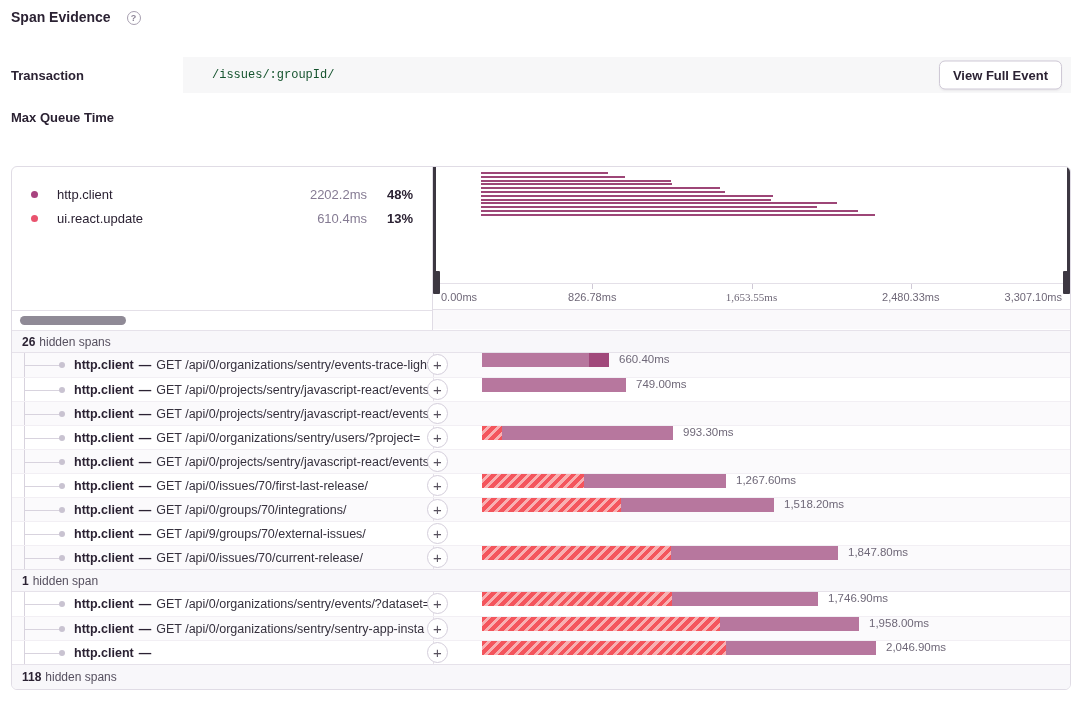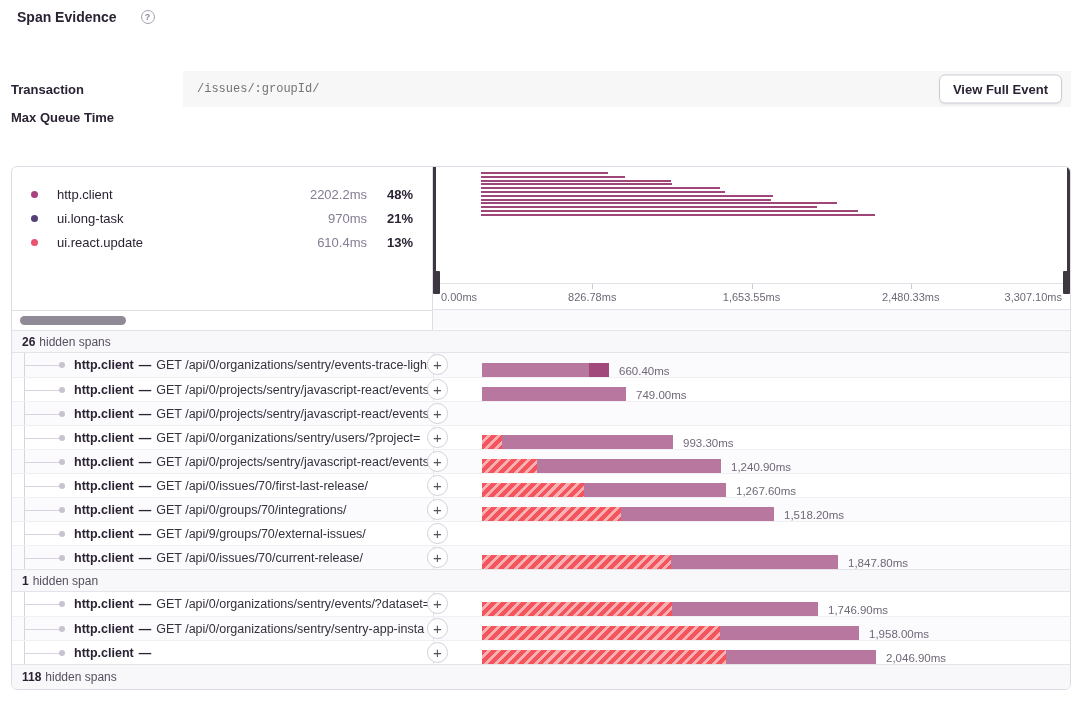--- a/index.html
+++ b/index.html
@@ -4,35 +4,35 @@
 <style>
   * { margin:0; padding:0; box-sizing:border-box; }
   html,body { background:#fff; }
   body {
     position:relative; width:1083px; height:706px;
     font-family:"Liberation Sans", sans-serif; color:#2b2233; overflow:hidden;
   }
   .mono { font-family:"Liberation Mono", monospace; }
 
   
-  .page-title-row { position:absolute; top:9px; left:17px; display:flex; align-items:center; gap:24px; }
+  .page-title-row { position:absolute; top:9px; left:11px; display:flex; align-items:flex-end; gap:16px; }
   .page-title { font-size:14px; font-weight:700; color:#2b2233; }
   .help-icon { width:14px; height:14px; border:1.5px solid #a79fb0; border-radius:50%;
     color:#8c8496; font-size:9px; font-weight:700; display:flex; align-items:center; justify-content:center; }
 
   
   .field-row { position:absolute; left:0; right:0; }
-  .field-row.transaction { top:71px; height:36px; }
+  .field-row.transaction { top:57px; height:36px; }
   .field-row.mqt { top:103px; height:28px; }
   .field-label { position:absolute; left:11px; top:50%; transform:translateY(-50%);
     font-size:13px; font-weight:700; }
   .field-value { position:absolute; left:183px; right:12px; top:0; bottom:0;
     background:#f7f7f8; display:flex; align-items:center; padding:0 14px; }
   .field-value .mono { font-size:12px; }
-  .transaction-link { color:#737373; text-decoration:none; }
+  .transaction-link { color:#14532d; text-decoration:none;margin-left:15px; }
   .view-btn { position:absolute; right:9px; top:50%; transform:translateY(-50%);
     background:#fff; border:1px solid #cfc9d6; border-radius:6px; padding:6px 13px;
     font-family:"Liberation Sans", sans-serif; font-size:13px; font-weight:700; color:#2b2233;
     box-shadow:0 1px 2px rgba(43,34,51,.06); cursor:pointer; }
 
   
   .panel { position:absolute; top:166px; left:11px; width:1060px; height:524px;
     border:1px solid #e0dce5; border-radius:6px; background:#fff; overflow:hidden;
     display:flex; flex-direction:column; }
 
@@ -77,21 +77,21 @@
   .span-left::after  { content:""; position:absolute; left:12px; top:50%; width:36px; height:1px; background:#d8d3de; }
   .tree-dot { position:absolute; left:47px; top:50%; transform:translateY(-50%);
     width:6px; height:6px; border-radius:50%; background:#c9c3d1; z-index:1; }
   .span-op { font-weight:700; color:#2b2233; }
   .span-sep { font-weight:700; margin:0 5px; }
   .span-desc { color:#35303d; }
   .plus-btn { position:absolute; left:415px; top:1px; width:21px; height:21px; border-radius:50%;
     background:#fff; border:1px solid #d4cedb; color:#57515e; z-index:2; cursor:pointer;
     display:flex; align-items:center; justify-content:center; font-size:15px; line-height:14px; padding:0; }
   .span-right { flex:1; min-width:0; border-left:1px solid #e6e2ea; position:relative;
-    display:flex; align-items:flex-end; padding-left:48px; }
+    display:flex; align-items:flex-start; padding-left:48px; }
   .span-bar { height:14px; background:#b7779e; position:relative; flex:none; overflow:hidden; }
   .bar-hatch { position:absolute; left:0; top:0; bottom:0;
     background:repeating-linear-gradient(135deg, #f4555c 0 4px, #f8b0b2 4px 7px); }
   .bar-dark { position:absolute; right:0; top:0; bottom:0; background:#a1497b; }
   .span-duration { margin-left:10px; font-size:11.5px; color:#6f6878; white-space:nowrap; }
 </style>
 </head>
 <body>
 
 <div class="page-title-row">
@@ -112,26 +112,20 @@
 
 <div class="panel">
   <div class="top-section">
     <div class="legend-col">
       <div class="legend-list">
           <div class="legend-row">
     <span class="legend-dot" style="background: rgb(168, 67, 127);"></span>
     <span class="legend-label">http.client</span>
     <span class="legend-duration">2202.2ms</span>
     <span class="legend-pct">48%</span>
-  </div>
-          <div class="legend-row">
-    <span class="legend-dot" style="background: rgb(85, 64, 120);"></span>
-    <span class="legend-label">ui.long-task</span>
-    <span class="legend-duration">970ms</span>
-    <span class="legend-pct">21%</span>
   </div>
           <div class="legend-row">
     <span class="legend-dot" style="background: rgb(233, 83, 110);"></span>
     <span class="legend-label">ui.react.update</span>
     <span class="legend-duration">610.4ms</span>
     <span class="legend-pct">13%</span>
   </div>
         </div>
       <div class="hscroll-strip">
         <div class="hscroll-thumb"></div>
@@ -156,21 +150,21 @@
           <div class="mm-bar" style="left: 48px; top: 35px; width: 356px;"></div>
           <div class="mm-bar" style="left: 48px; top: 39px; width: 336px;"></div>
           <div class="mm-bar" style="left: 48px; top: 43px; width: 377px;"></div>
           <div class="mm-bar" style="left: 48px; top: 47px; width: 394px;"></div>
         </div>
       <div class="axis-row">
           <span class="axis-label" style="left: 8px;">0.00ms</span>
           <div class="axis-tick" style="left: 25%;"></div>
           <span class="axis-label" style="left: 25%; transform: translateX(-50%);">826.78ms</span>
           <div class="axis-tick" style="left: 50%;"></div>
-          <span class="axis-label" style="left: 50%; transform: translateX(-50%);">1,653.55ms</span>
+          <span class="axis-label" style="left: 50%; transform: translateX(-50%); font-family: Liberation Serif, serif;">1,653.55ms</span>
           <div class="axis-tick" style="left: 75%;"></div>
           <span class="axis-label" style="left: 75%; transform: translateX(-50%);">2,480.33ms</span>
           <span class="axis-label" style="right: 8px;">3,307.10ms</span>
         </div>
       <div class="axis-strip"></div>
     </div>
   </div>
   <div class="span-list">
       <div class="hidden-row">
         <b>26</b>
@@ -234,27 +228,20 @@
     </div>
   </div>
       <div class="span-row alt">
     <div class="span-left">
       <span class="tree-dot"></span>
       <span class="span-op">http.client</span>
       <span class="span-sep">—</span>
       <span class="span-desc">GET /api/0/projects/sentry/javascript-react/events/</span>
     </div>
     <button class="plus-btn">+</button>
-    <div class="span-right">
-      <div class="span-bar" style="width: 239px;">
-        <div class="bar-hatch" style="width: 55px;"></div>
-
-      </div>
-      <span class="span-duration">1,240.90ms</span>
-    </div>
   </div>
       <div class="span-row">
     <div class="span-left">
       <span class="tree-dot"></span>
       <span class="span-op">http.client</span>
       <span class="span-sep">—</span>
       <span class="span-desc">GET /api/0/issues/70/first-last-release/</span>
     </div>
     <button class="plus-btn">+</button>
     <div class="span-right">

